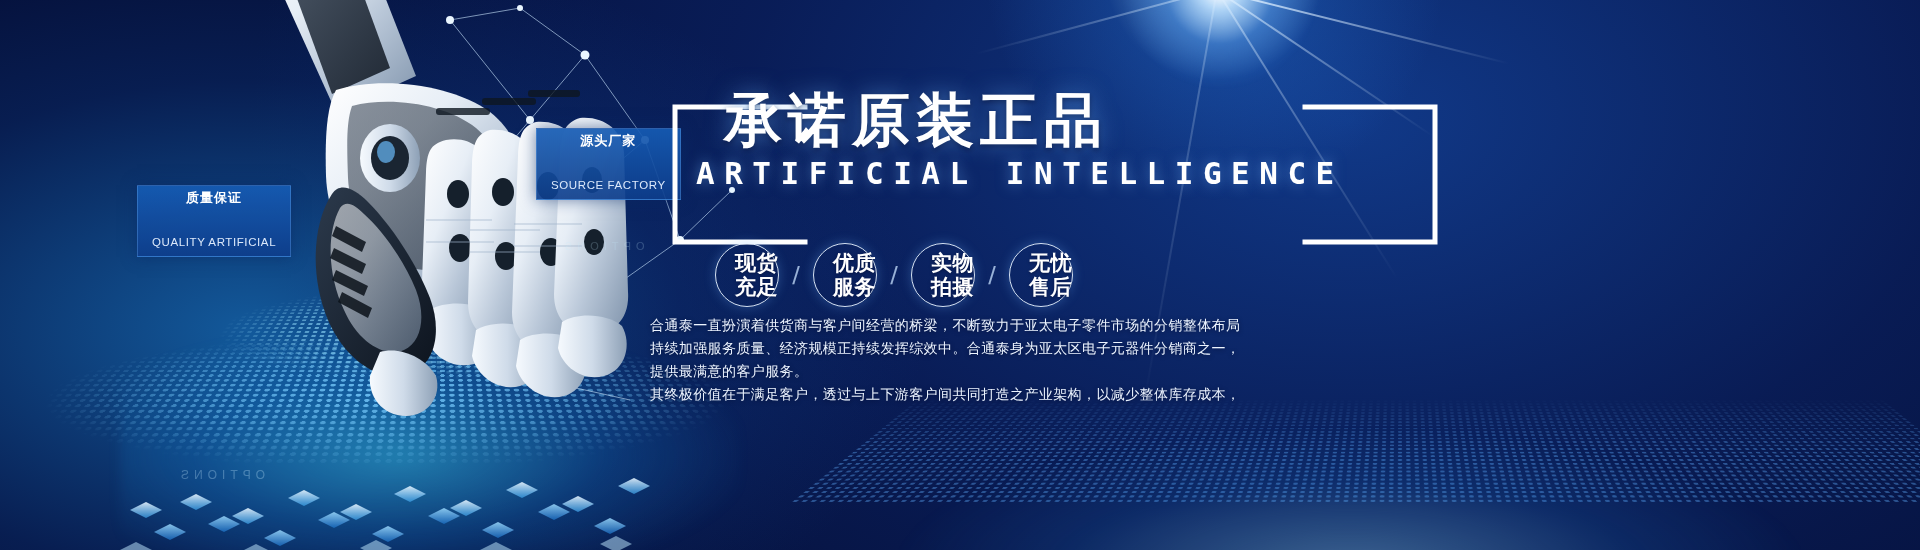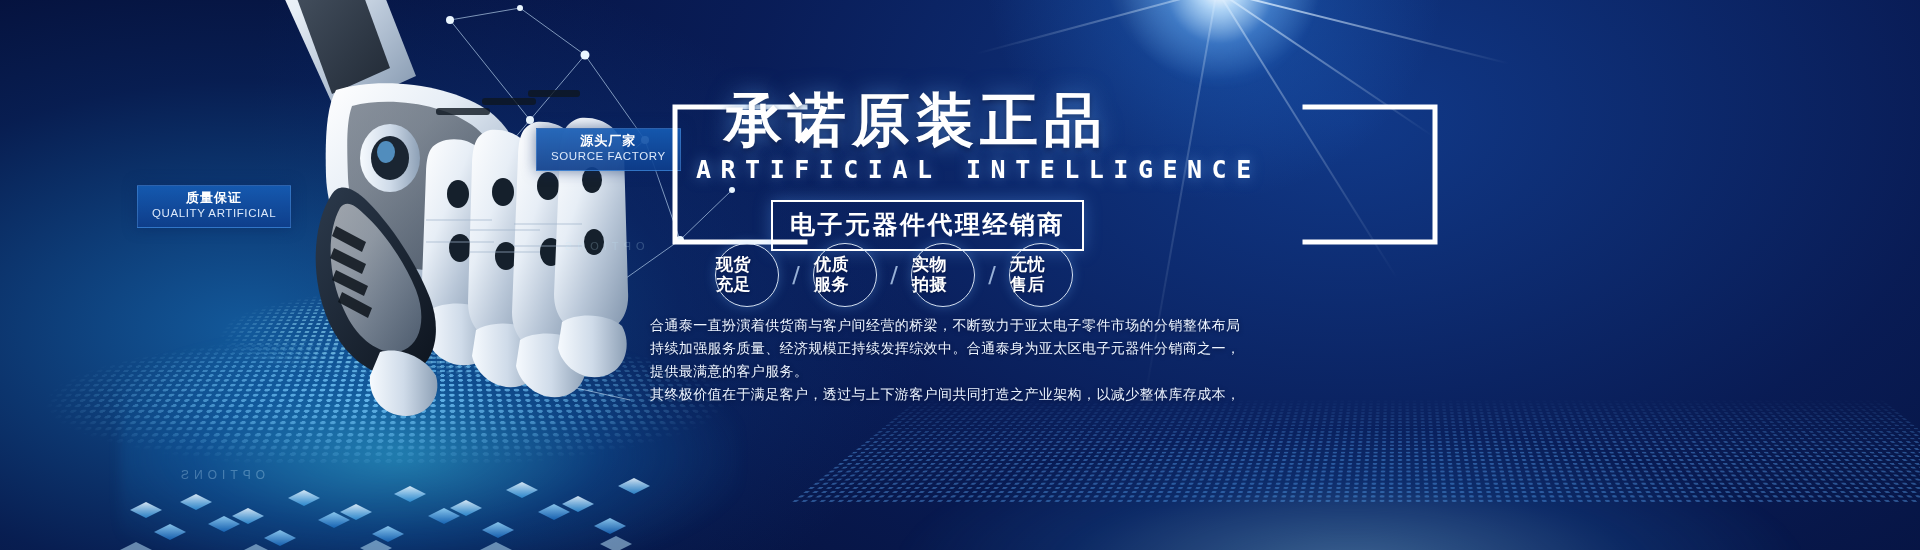--- a/index.html
+++ b/index.html
@@ -73,58 +73,58 @@
 
   
   .tag{
     position:absolute;text-align:center;color:#ffffff;
     background:linear-gradient(180deg,rgba(22,92,180,.92),rgba(14,62,140,.92));
     border:1px solid rgba(120,185,255,.30);
     padding:5px 14px 6px;
     box-shadow:0 0 14px rgba(10,40,100,.55);
   }
   .tag .cn{font-size:13px;font-weight:bold;letter-spacing:1px;line-height:1.15;white-space:nowrap;}
-  .tag .en{font-size:11.5px;letter-spacing:.6px;color:#dce9fb;line-height:1.3;white-space:nowrap;}
+  .tag .en{font-size:11.5px;letter-spacing:.6px;color:#dce9fb;line-height:1.3;white-space:nowrap;margin-top:29px;}
   #tag-quality{left:137px;top:185px;}
   #tag-source{left:536px;top:128px;}
 
   
   .content{position:absolute;left:648px;top:0;width:1270px;height:550px;}
 
   .bracket{position:absolute;left:17px;top:101px;width:780px;height:147px;pointer-events:none;}
 
   .headline{
     position:absolute;left:76px;top:82px;
     font-size:58px;font-weight:bold;color:#ffffff;letter-spacing:6px;
     white-space:nowrap;
     text-shadow:0 0 22px rgba(110,180,255,.55),0 2px 5px rgba(0,10,40,.6);
   }
 
   .sub-en{
     position:absolute;left:48px;top:155px;
-    font-size:25px;font-weight:bold;color:#ffffff;letter-spacing:9.5px;
+    font-size:31px;font-weight:bold;color:#ffffff;letter-spacing:9.5px;
     white-space:nowrap;font-family:"DejaVu Sans Mono","Liberation Mono",monospace;
     text-shadow:0 0 14px rgba(120,185,255,.5);
   }
 
   .boxed-sub{
     position:absolute;left:123px;top:200px;
     border:2px solid #ffffff;
     padding:6px 17px 8px;
     font-size:25px;font-weight:bold;color:#ffffff;letter-spacing:2.5px;
     white-space:nowrap;
     box-shadow:0 0 16px rgba(100,170,255,.35);
   }
 
   .badges{position:absolute;left:67px;top:243px;display:flex;align-items:center;}
   .badge{
     width:62px;height:62px;border-radius:50%;
     border:1.6px solid rgba(230,242,255,.92);
-    display:flex;flex-direction:column;align-items:flex-start;justify-content:center;
-    color:#ffffff;font-size:17px;font-weight:bold;line-height:1.16;letter-spacing:.5px;
+    display:flex;flex-direction:column;align-items:flex-end;justify-content:center;
+    color:#ffffff;font-size:21px;font-weight:bold;line-height:1.16;letter-spacing:.5px;
     box-shadow:0 0 12px rgba(110,180,255,.3);
     text-shadow:0 1px 3px rgba(0,12,45,.6);
   }
   .slash{
     width:34px;text-align:center;color:rgba(200,225,255,.75);
     font-size:25px;font-weight:300;transform:skewX(-2deg);
   }
 
   .paragraph{
     position:absolute;left:2px;top:314px;width:1160px;
@@ -316,21 +316,20 @@
 
     <svg class="bracket" viewBox="0 0 780 147">
       <g stroke="#ffffff" stroke-width="5" fill="none" stroke-linecap="square">
         <path d="M140 6 L10 6 L10 141 L140 141"></path>
         <path d="M640 6 L770 6 L770 141 L640 141"></path>
       </g>
     </svg>
 
     <div class="headline">承诺原装正品</div>
     <div class="sub-en">ARTIFICIAL INTELLIGENCE</div>
-    <div class="boxed-sub">电子元器件代理经销商</div>
 
     <div class="badges">
       <div class="badge">
         <span>现货</span>
         <span>充足</span>
       </div>
       <div class="slash">/</div>
       <div class="badge">
         <span>优质</span>
         <span>服务</span>

